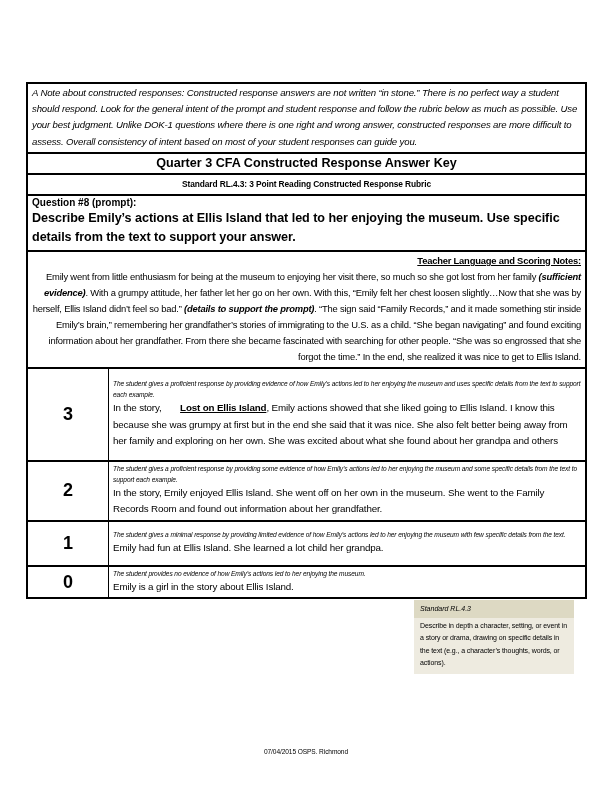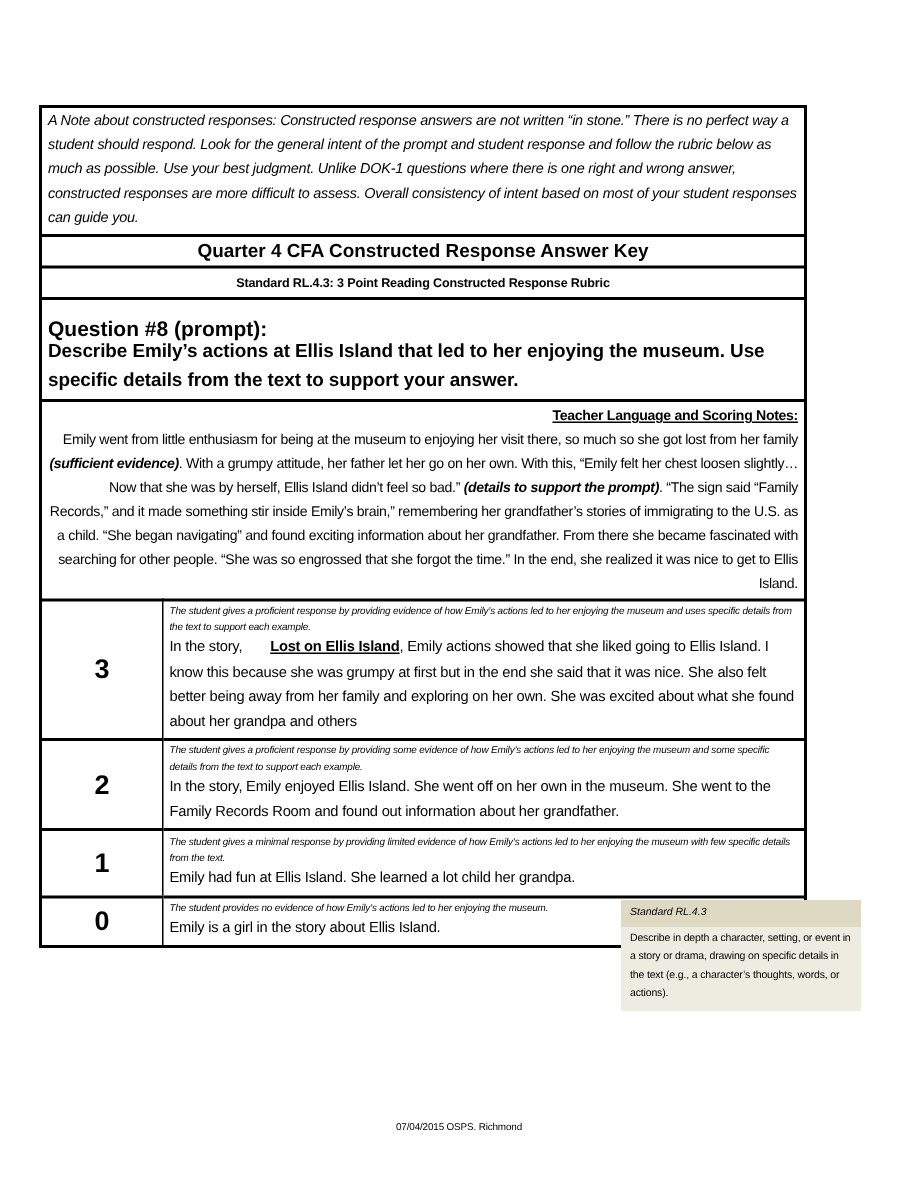--- a/index.html
+++ b/index.html
@@ -1,23 +1,23 @@
 <!DOCTYPE html>
 <html><head>
 <meta charset="utf-8">
 <style>
   html, body { margin: 0; padding: 0; background: #ffffff; }
   body { width: 612px; height: 792px; position: relative; overflow: hidden; font-family: "Liberation Sans", "DejaVu Sans", sans-serif; color: #000; }
-  .page { position: absolute; left: 26px; top: 70px; width: 512px; }
+  .page { position: absolute; left: 26px; top: 82px; width: 561px; }
   .box { border: 2px solid #000; box-sizing: border-box; }
   .note { font-style: italic; font-size: 9.6px; line-height: 16.2px; padding: 1px 4px 2px 4px; letter-spacing: -0.15px; border-bottom: none; }
   .title-row { text-align: center; font-weight: bold; font-size: 12.6px; line-height: 17px; padding: 1px 0; border-top: 2px solid #000; }
   .standard-row { text-align: center; font-weight: bold; font-size: 8.4px; line-height: 15px; padding: 2px 0; border-top: 2px solid #000; letter-spacing: -0.1px; }
   .question-row { border-top: 2px solid #000; padding: 1px 4px 3px 4px; }
-  .q-label { font-weight: bold; font-size: 14px; line-height: 12px; margin-top: 12px; }
+  .q-label { font-weight: bold; font-size: 10px; line-height: 12px; }
   .q-text { font-weight: bold; font-size: 12.6px; line-height: 19px; letter-spacing: -0.05px; }
   .notes-row { border-top: 2px solid #000; padding: 1px 4px 2px 4px; font-size: 9.4px; line-height: 16px; letter-spacing: -0.2px; text-align: right; }
   .notes-head { font-weight: bold; text-decoration: underline; }
   .bi { font-weight: bold; font-style: italic; }
   table.rubric { width: 100%; border-collapse: collapse; border-top: 2px solid #000; }
   table.rubric td { vertical-align: middle; }
   table.rubric tr + tr td { border-top: 2px solid #000; }
   td.score { width: 78px; border-right: 1px solid #000; text-align: center; font-weight: bold; font-size: 18px; }
   td.desc { padding: 1px 4px 2px 4px; }
   .criteria { font-style: italic; font-size: 6.6px; line-height: 11px; letter-spacing: -0.1px; }
@@ -27,21 +27,21 @@
   .std-box .std-head { background: #ddd9c3; font-style: italic; padding: 3px 6px; font-size: 7px; line-height: 12px; }
   .std-box .std-body { padding: 2px 6px 4px 6px; line-height: 12.4px; letter-spacing: -0.1px; }
   .footer { position: absolute; left: 0; width: 612px; top: 748px; text-align: center; font-size: 6.6px; letter-spacing: -0.1px; }
 </style>
 </head>
 <body>
 
 <div class="page box">
   <div class="note">A Note about constructed responses:  Constructed response answers are not written “in stone.”  There is no perfect way a student should respond.  Look for the general intent of the prompt and student response and follow the rubric below as much as possible. Use your best judgment.  Unlike DOK-1 questions where there is one right and wrong answer, constructed responses are more difficult to assess.  Overall consistency of intent based on most of your student responses can guide you.</div>
 
-  <div class="title-row">Quarter 4 CFA Constructed Response Answer Key</div>
+  <div class="title-row">Quarter 3 CFA Constructed Response Answer Key</div>
 
   <div class="standard-row">Standard RL.4.3:  3 Point Reading Constructed Response Rubric</div>
 
   <div class="question-row">
     <div class="q-label">Question #8 (prompt):</div>
     <div class="q-text">Describe Emily’s actions at Ellis Island that led to her enjoying the museum.  Use specific details from the text to support your answer.</div>
   </div>
 
   <div class="notes-row">
     <div class="notes-head">Teacher Language and Scoring Notes:</div>

